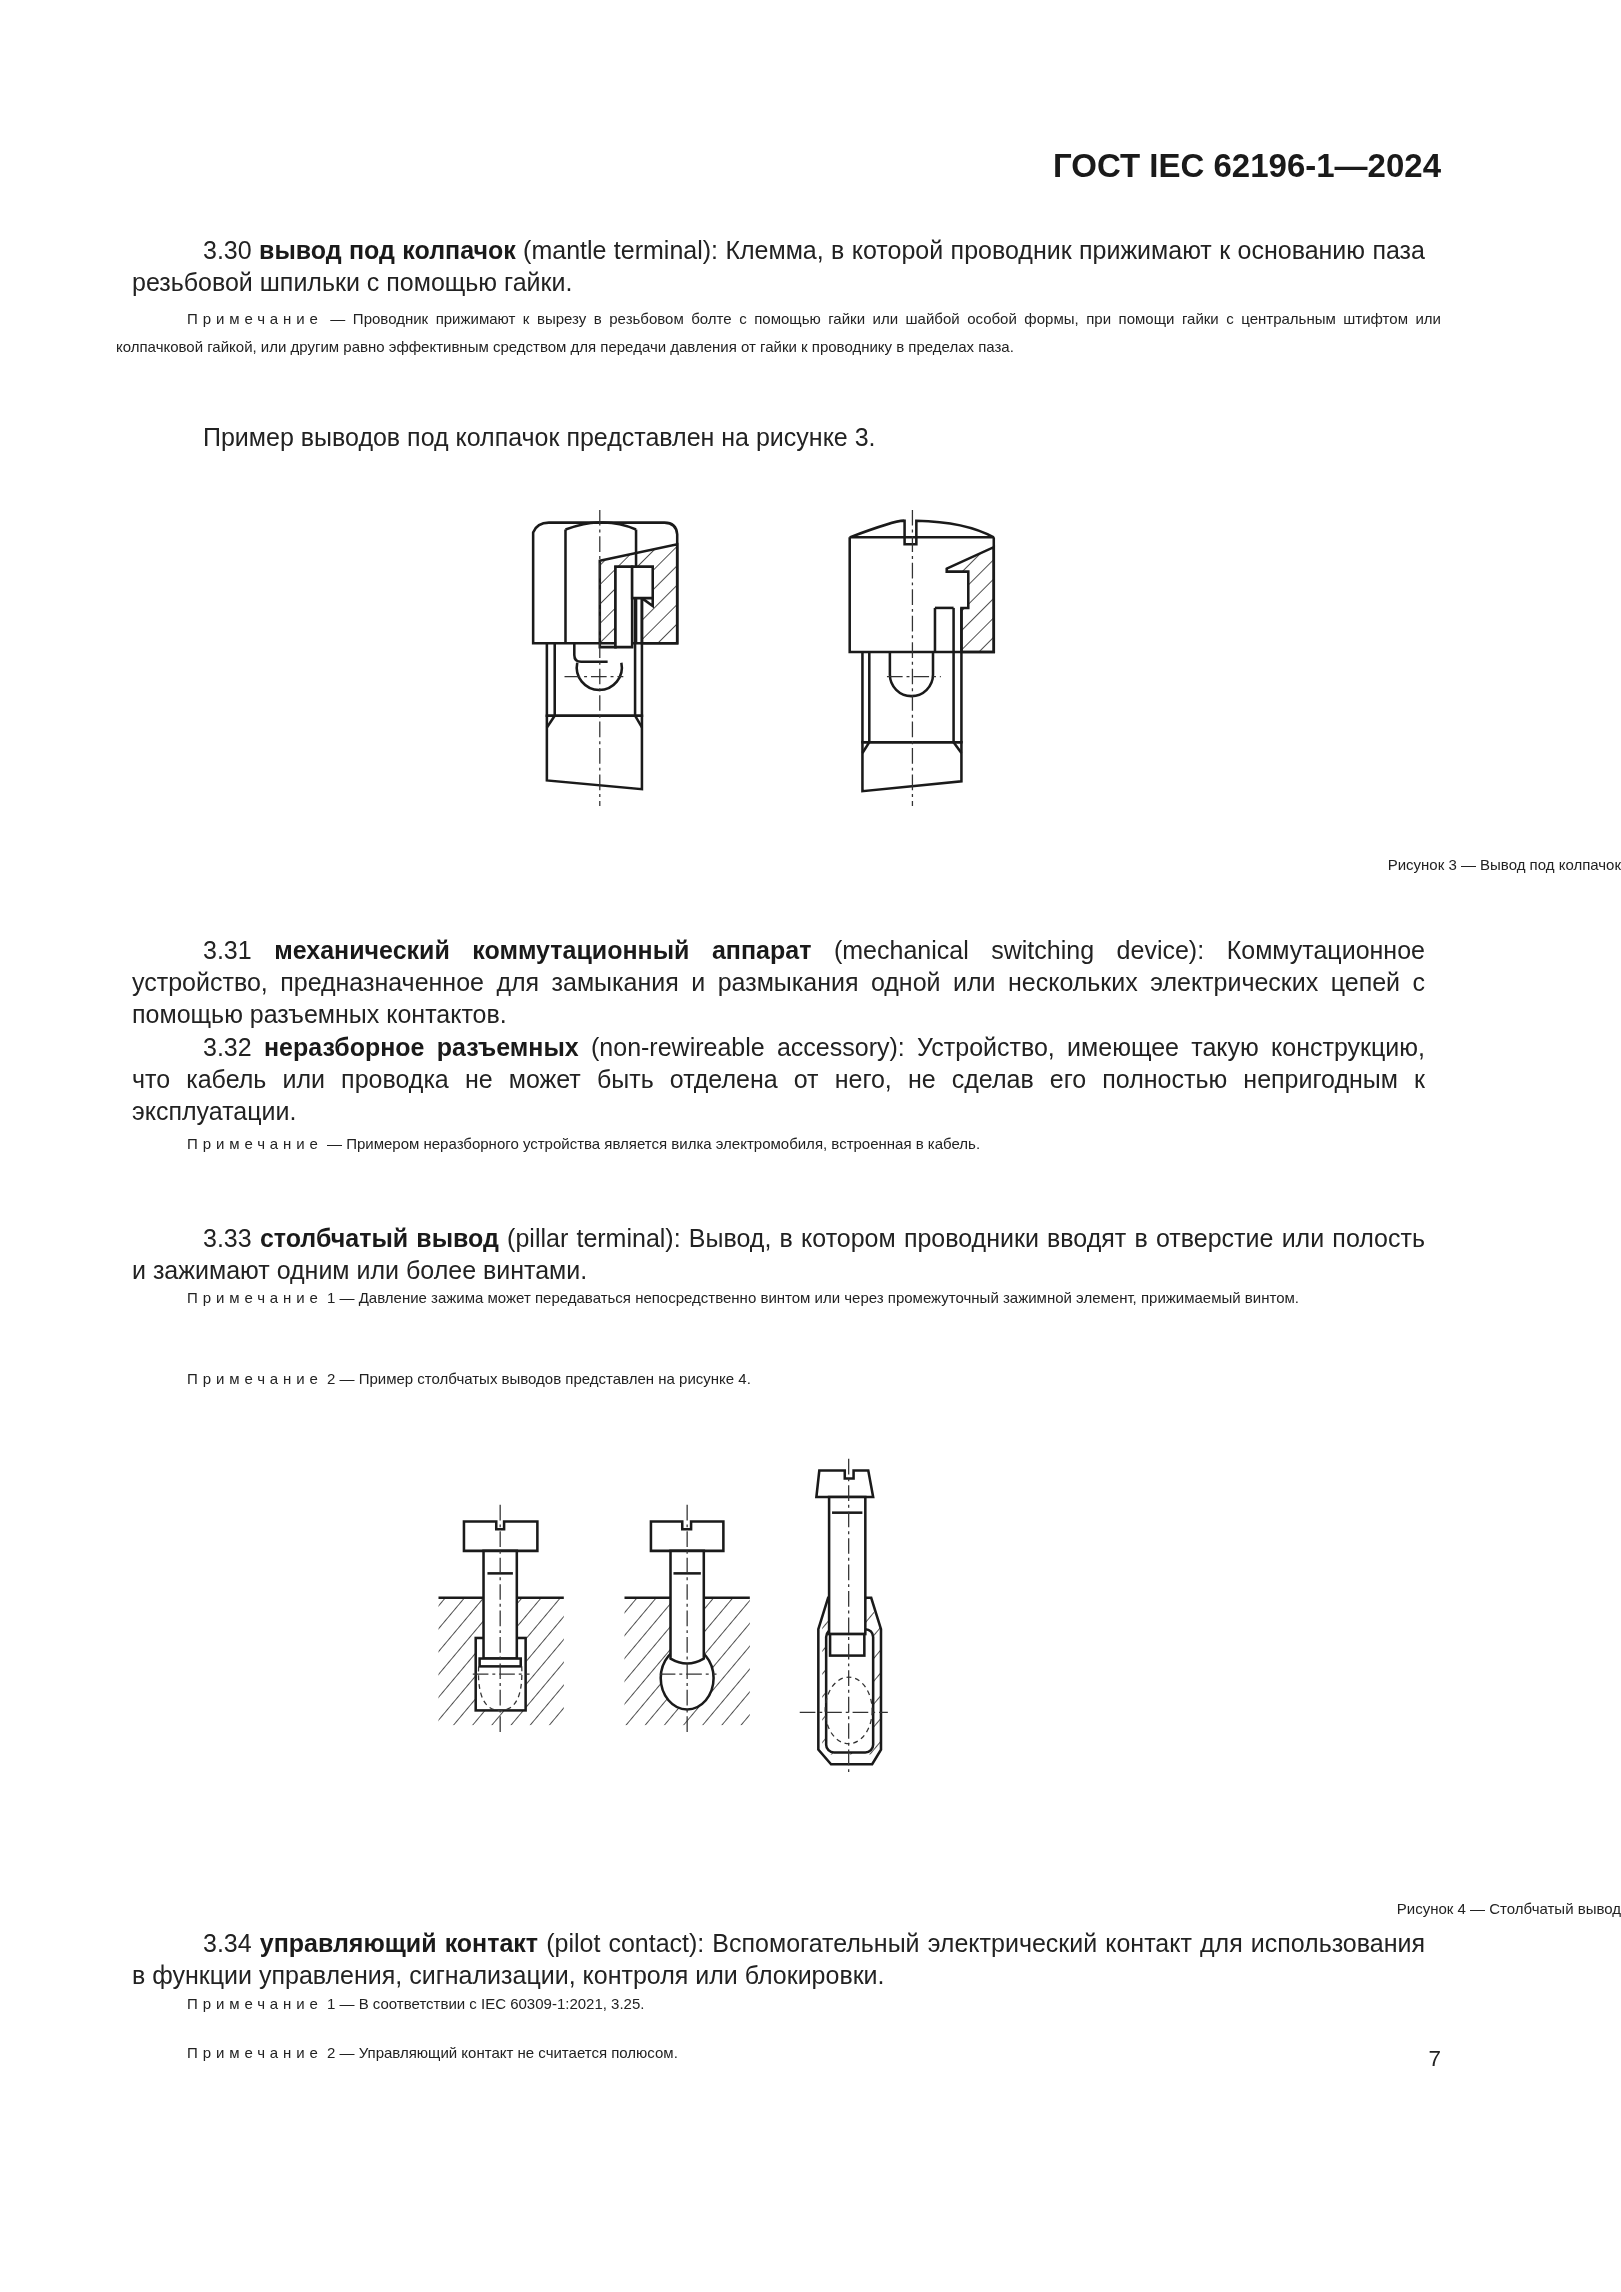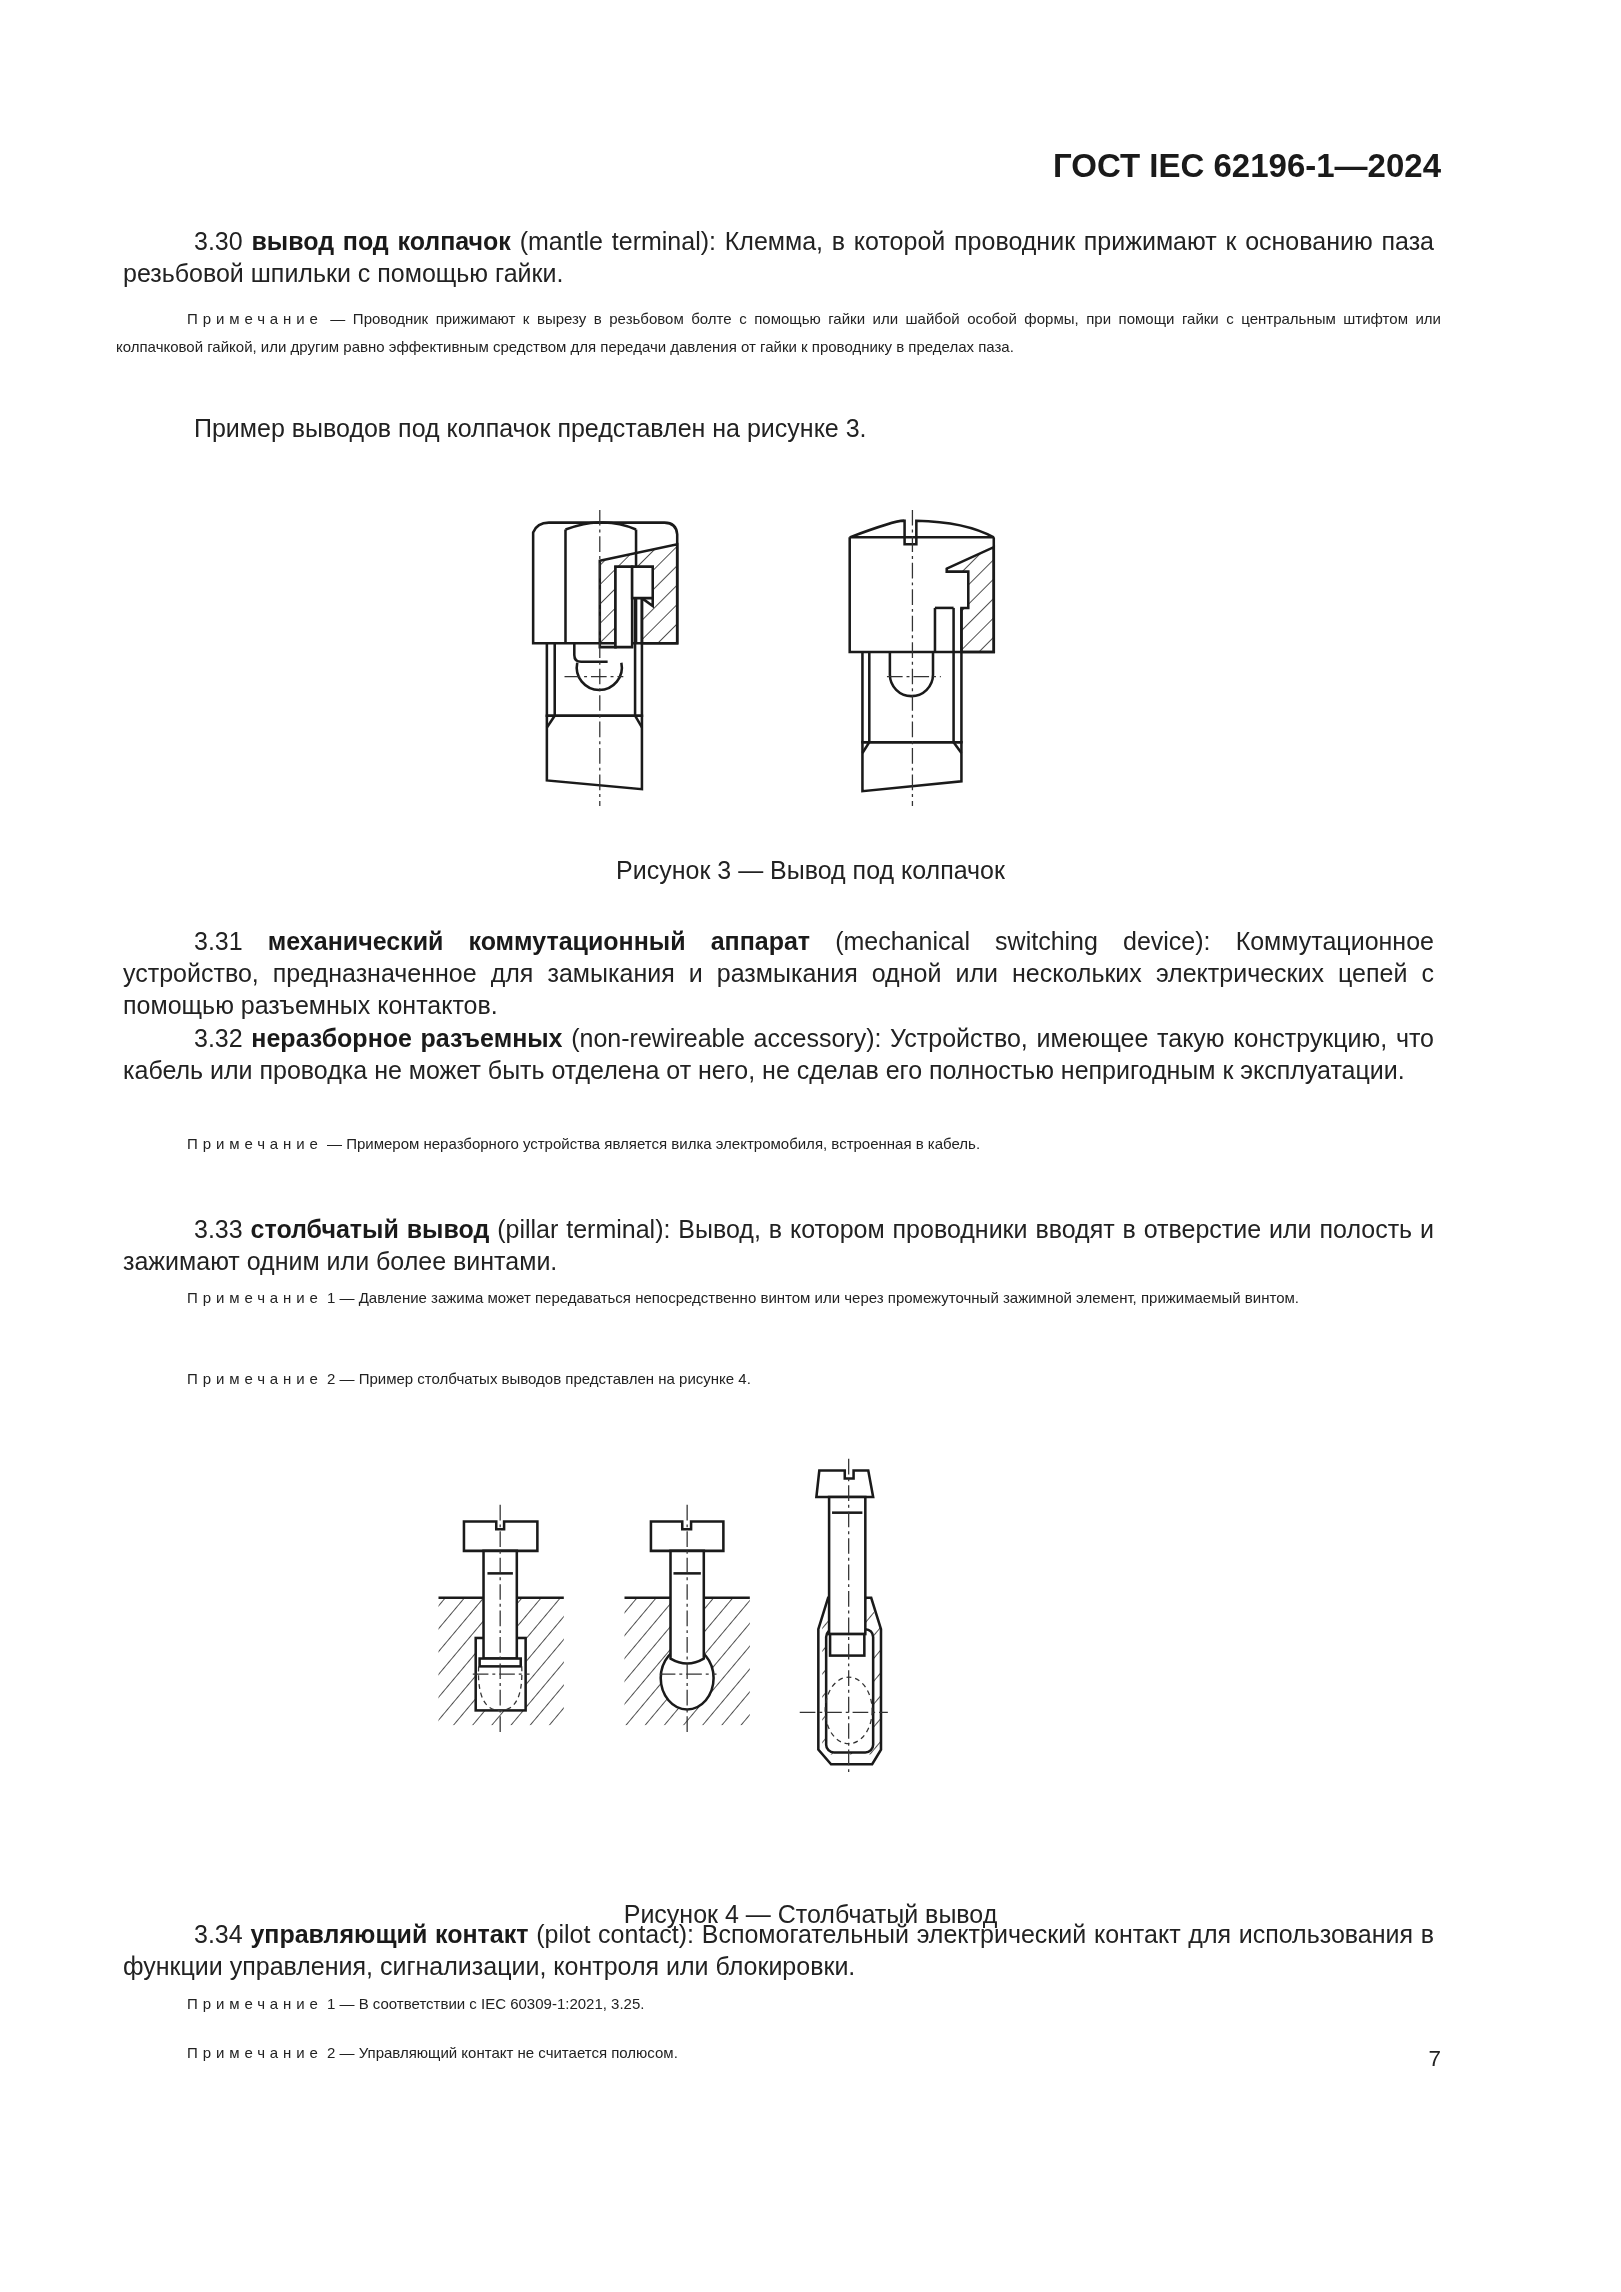--- a/index.html
+++ b/index.html
@@ -1,24 +1,24 @@
 <!DOCTYPE html>
 <html><head>
 <meta charset="utf-8">
 <style>
   html, body { margin: 0; padding: 0; background: #ffffff; }
   body { width: 1621px; height: 2293px; position: relative; overflow: hidden;
          font-family: "Liberation Sans", sans-serif; color: #222222; }
   .page { position: absolute; left: 0; top: 0; width: 1621px; height: 2293px; }
   .header { position: absolute; right: 180px; top: 147px; font-weight: bold; font-size: 33px; color: #1a1a1a; }
   .text { position: absolute; left: 116px; width: 1325px; font-size: 25px; line-height: 32px; text-align: justify; }
-  .p { text-indent: 71px; margin: 7px; }
+  .p { text-indent: 71px; margin: 16px; }
   .note { position: absolute; left: 116px; width: 1325px; font-size: 15px; line-height: 28px; text-align: justify; margin: 0; text-indent: 71px; }
   .spaced { letter-spacing: 4.9px; }
-  .caption { position: absolute; left: 0; width: 1621px; text-align: center; font-size: 25px; }
+  .caption { position: absolute; left: 0; width: 1621px; text-align: right; font-size: 15px; }
   .pageno { position: absolute; right: 180px; top: 2046px; font-size: 22.5px; }
   b { font-weight: bold; color: #1a1a1a; }
   svg { position: absolute; left: 0; }
 </style>
 </head>
 <body>
 
 <div class="page">
 
   <div class="header">ГОСТ IEC 62196-1—2024</div>

